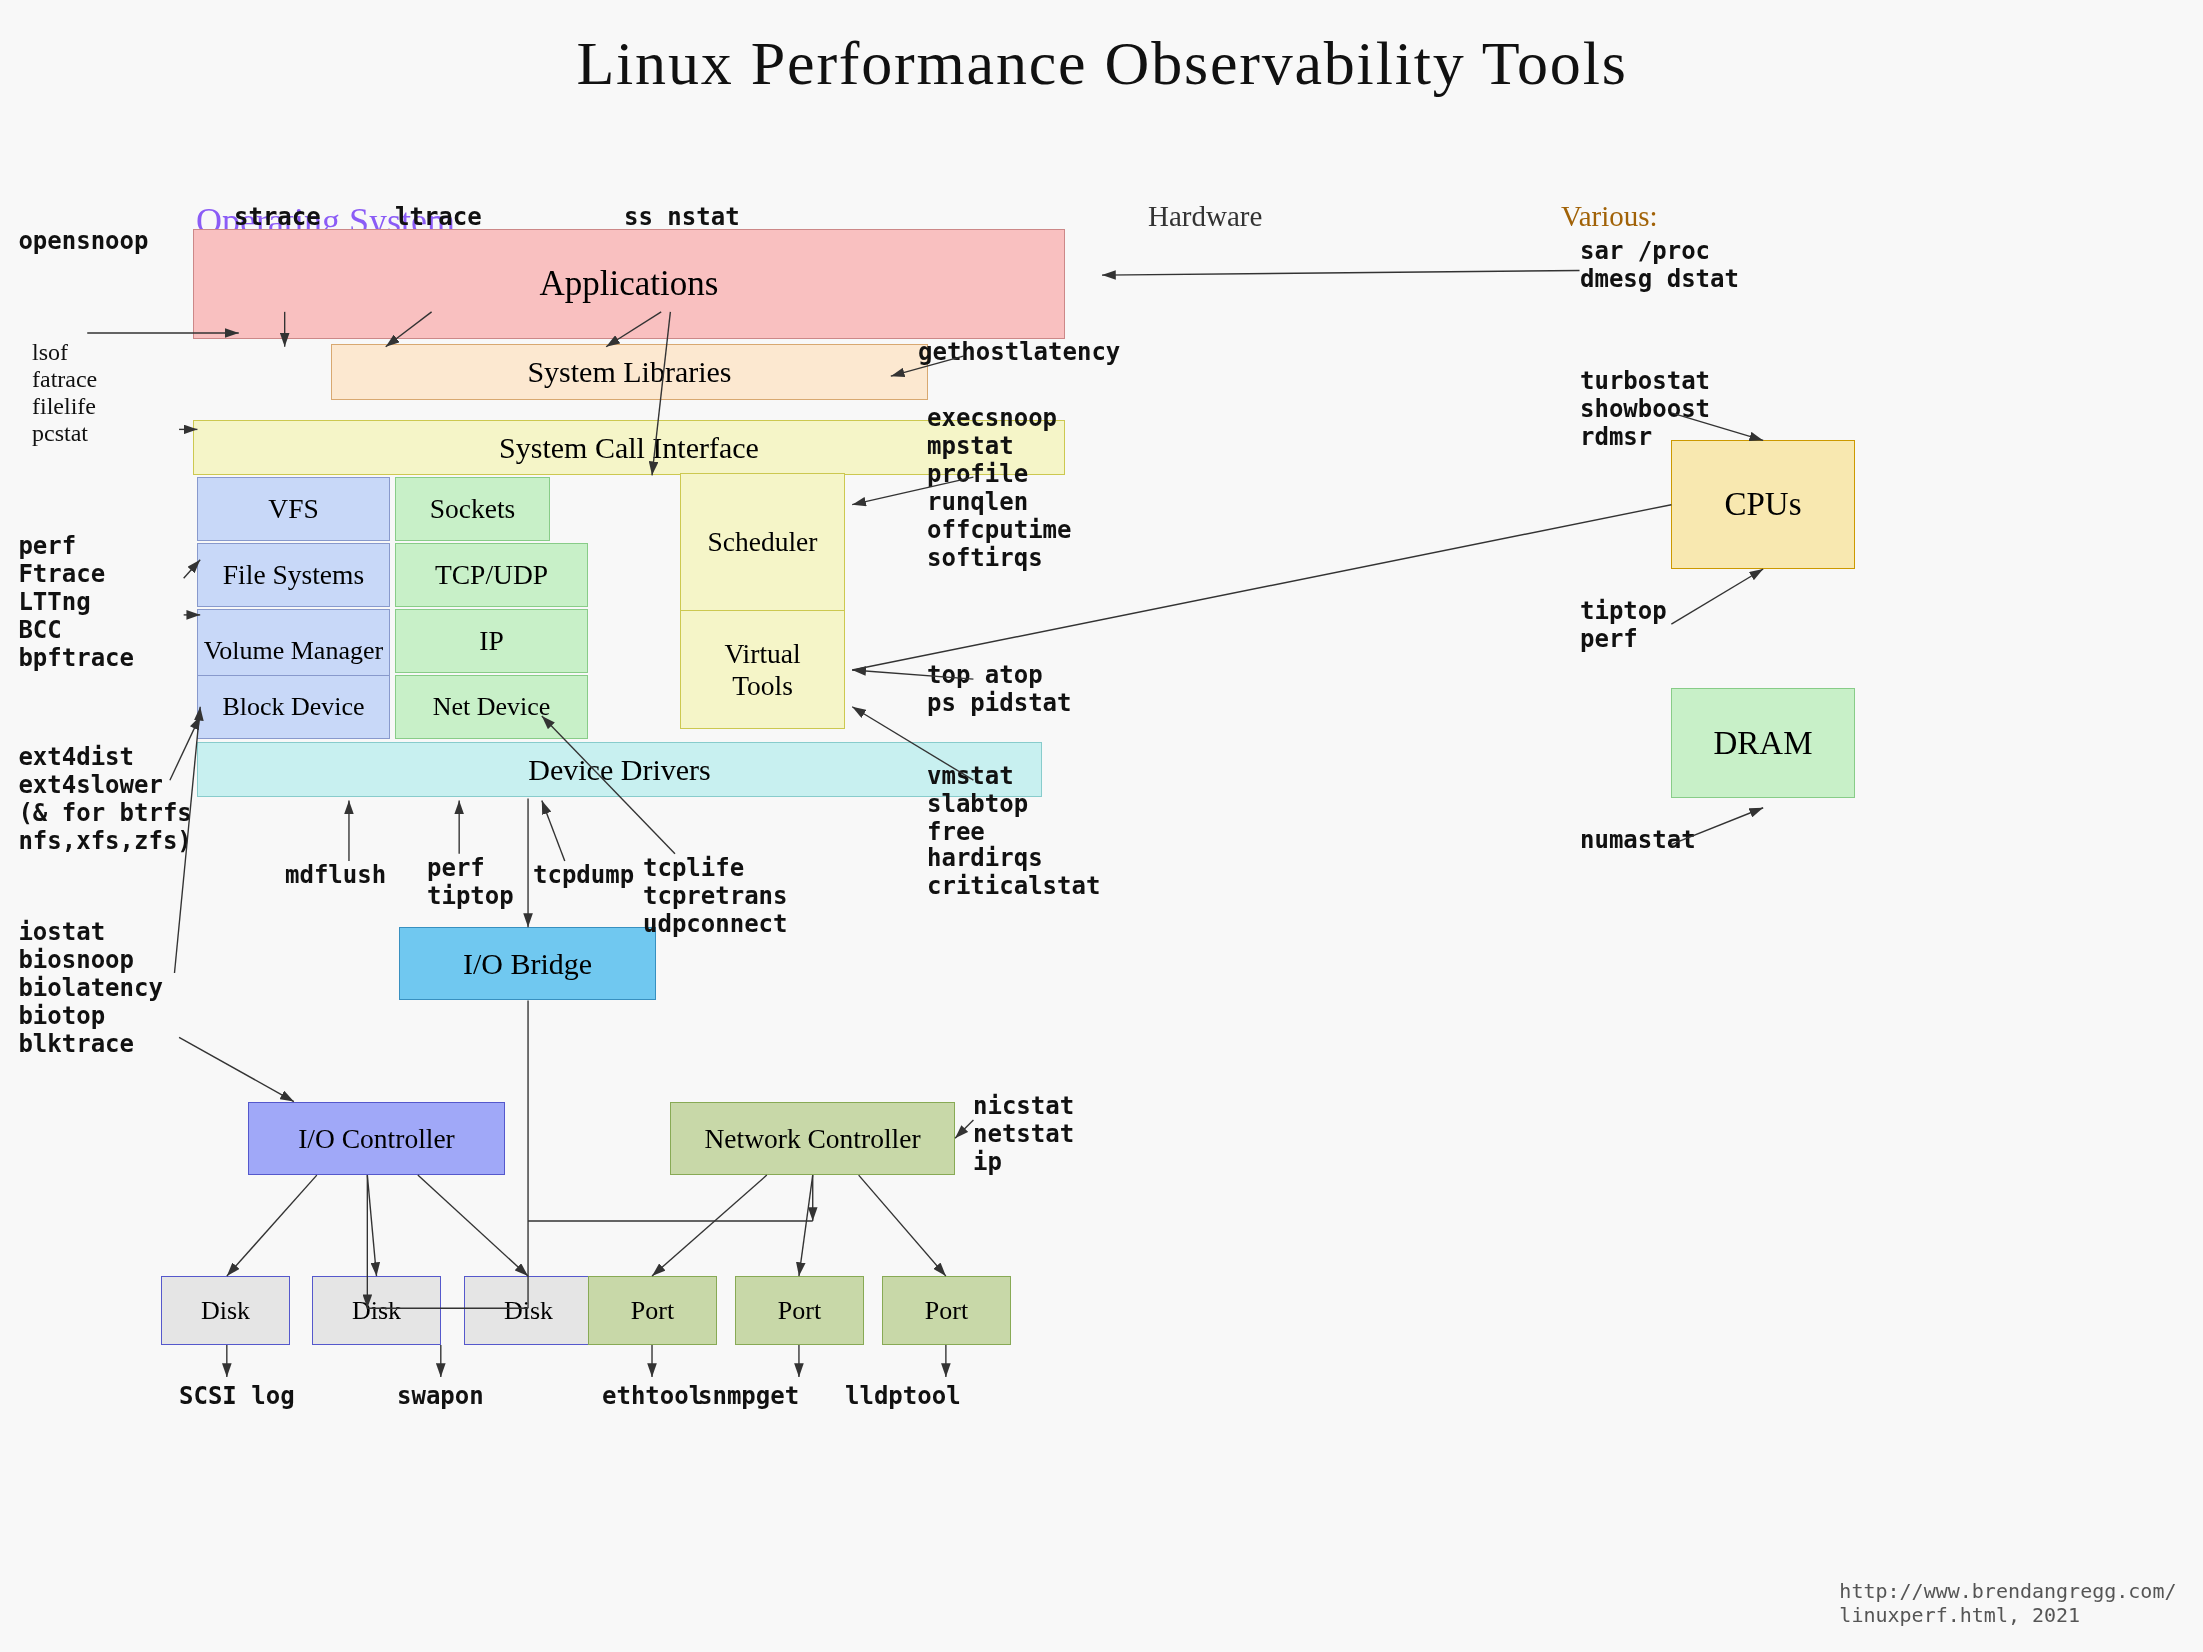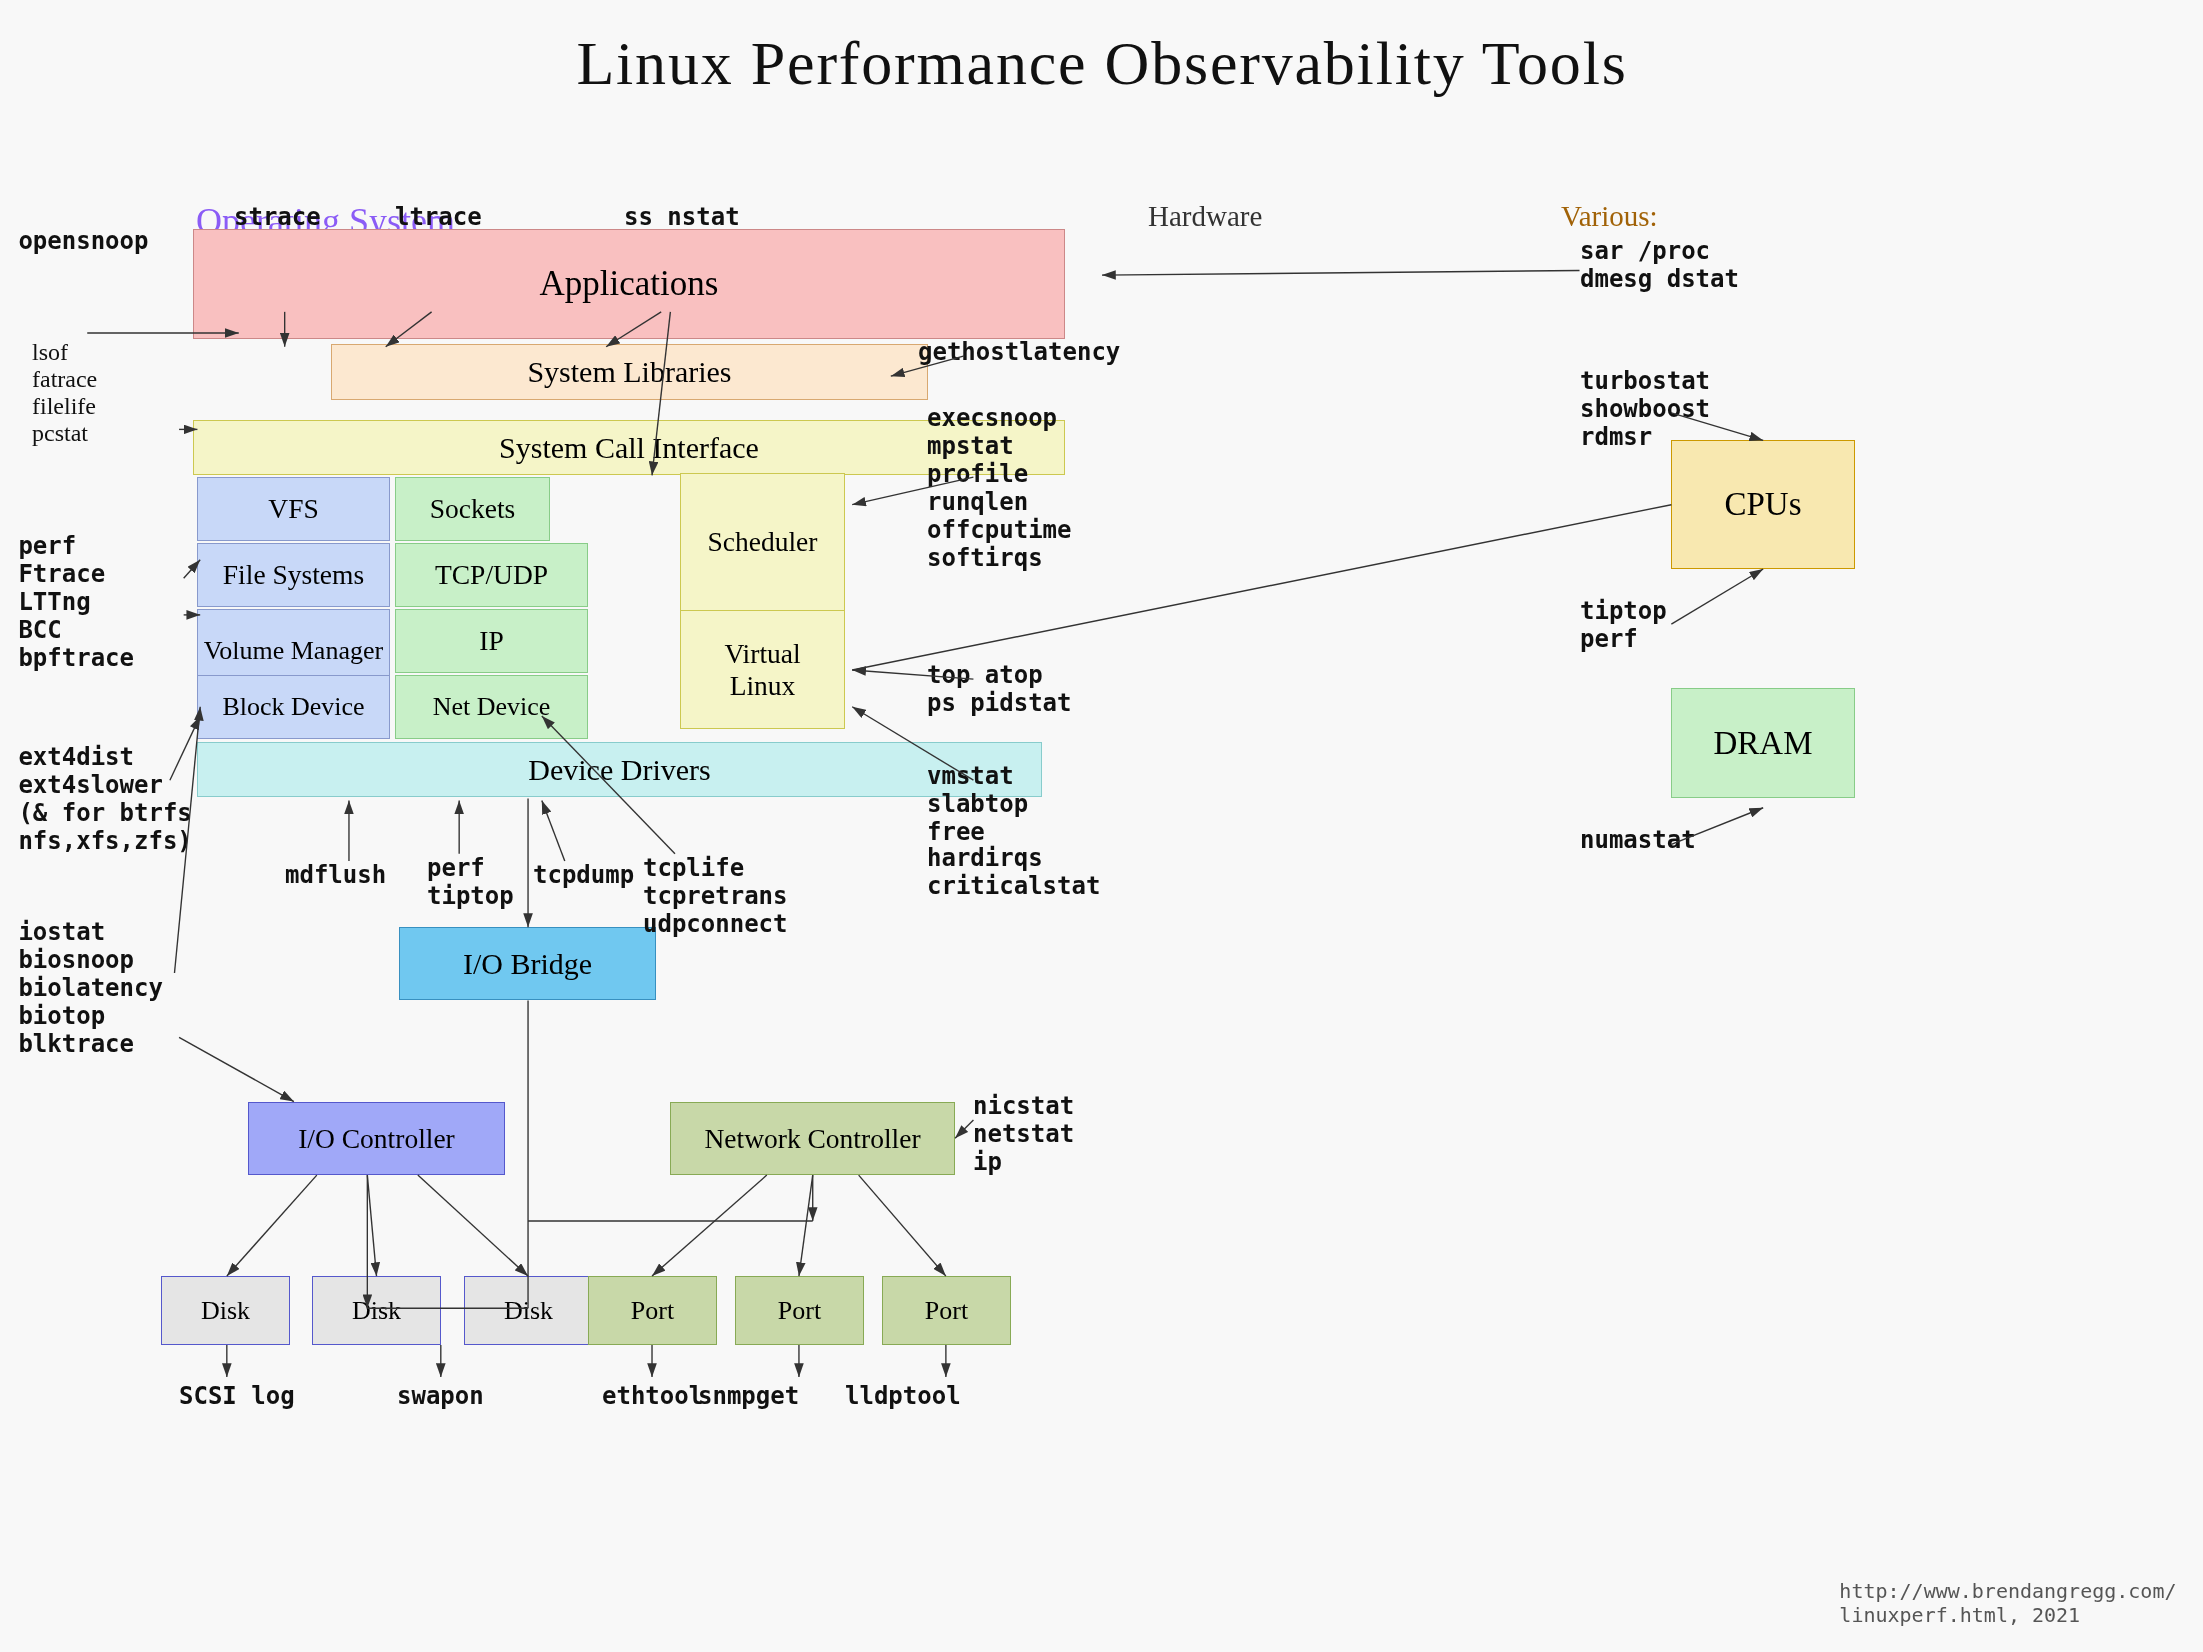--- a/index.html
+++ b/index.html
@@ -384,21 +384,21 @@
 
   <div class="app-layer">Applications</div>
   <div class="syslib-layer">System Libraries</div>
   <div class="syscall-layer">System Call Interface</div>
   <div class="vfs-box">VFS</div>
   <div class="sockets-box">Sockets</div>
   <div class="scheduler-box">Scheduler</div>
   <div class="filesys-box">File Systems</div>
   <div class="tcpudp-box">TCP/UDP</div>
   <div class="vmem-box" style="white-space:pre-line;">Virtual
-Linux</div>
+Tools</div>
   <div class="volmgr-box">Volume Manager</div>
   <div class="ip-box">IP</div>
   <div class="blockdev-box">Block Device</div>
   <div class="netdev-box">Net Device</div>
   <div class="devdrivers-box">Device Drivers</div>
 
   <div class="iobridge-box">I/O Bridge</div>
 
   <div class="iocontroller-box">I/O Controller</div>
   <div class="netcontroller-box">Network Controller</div>

